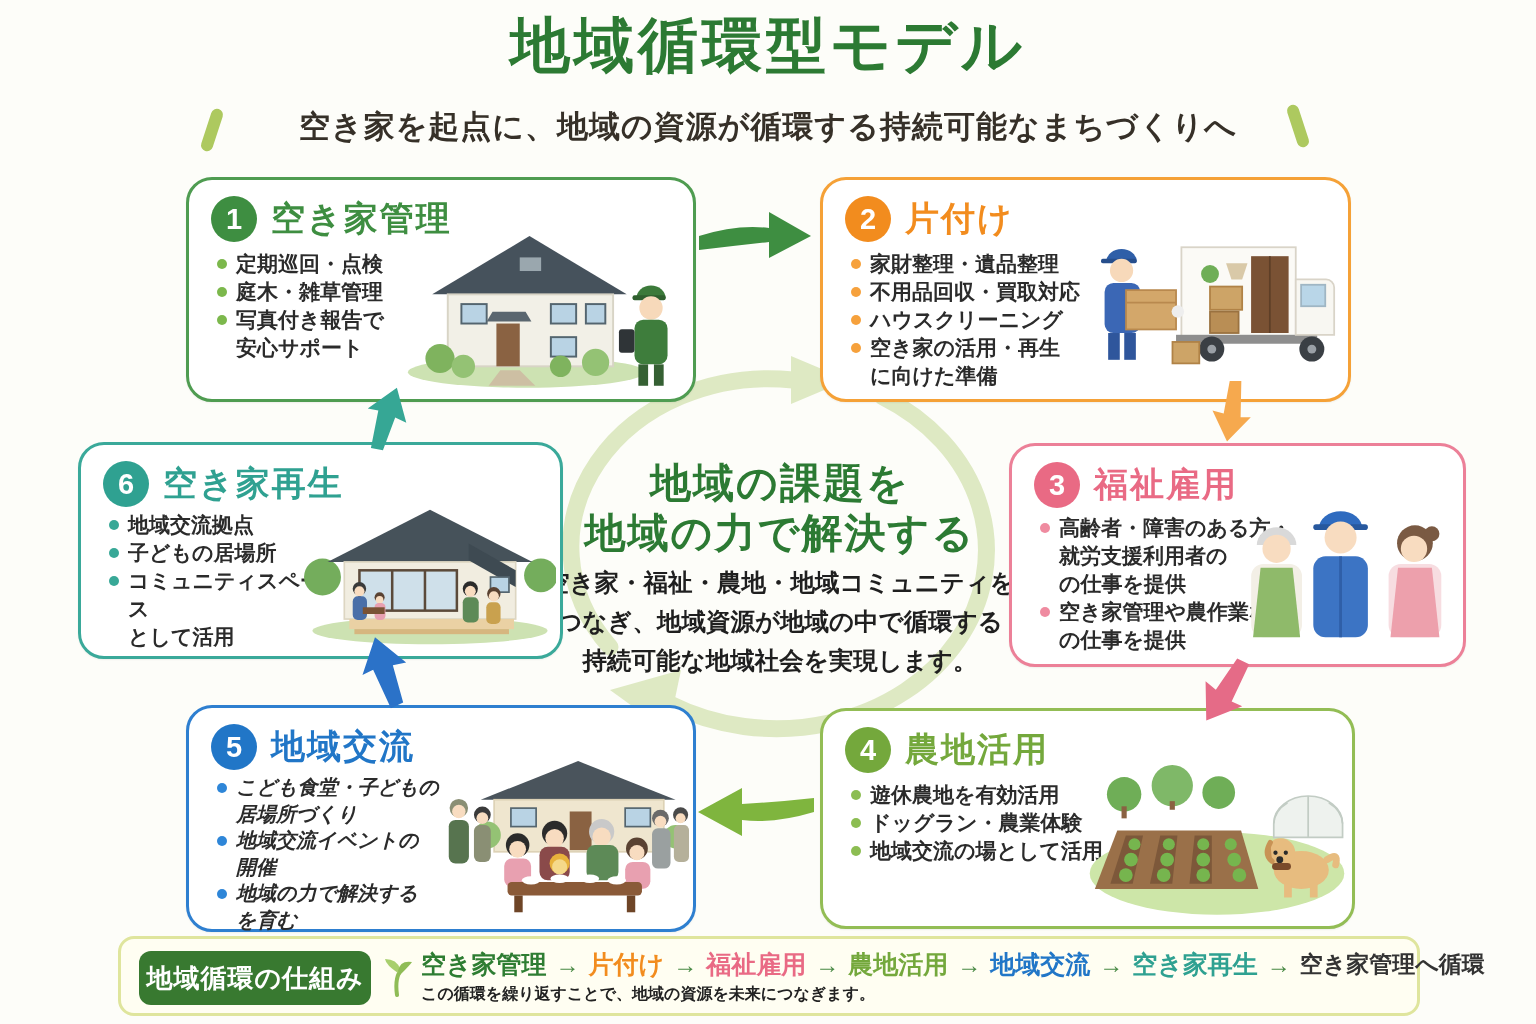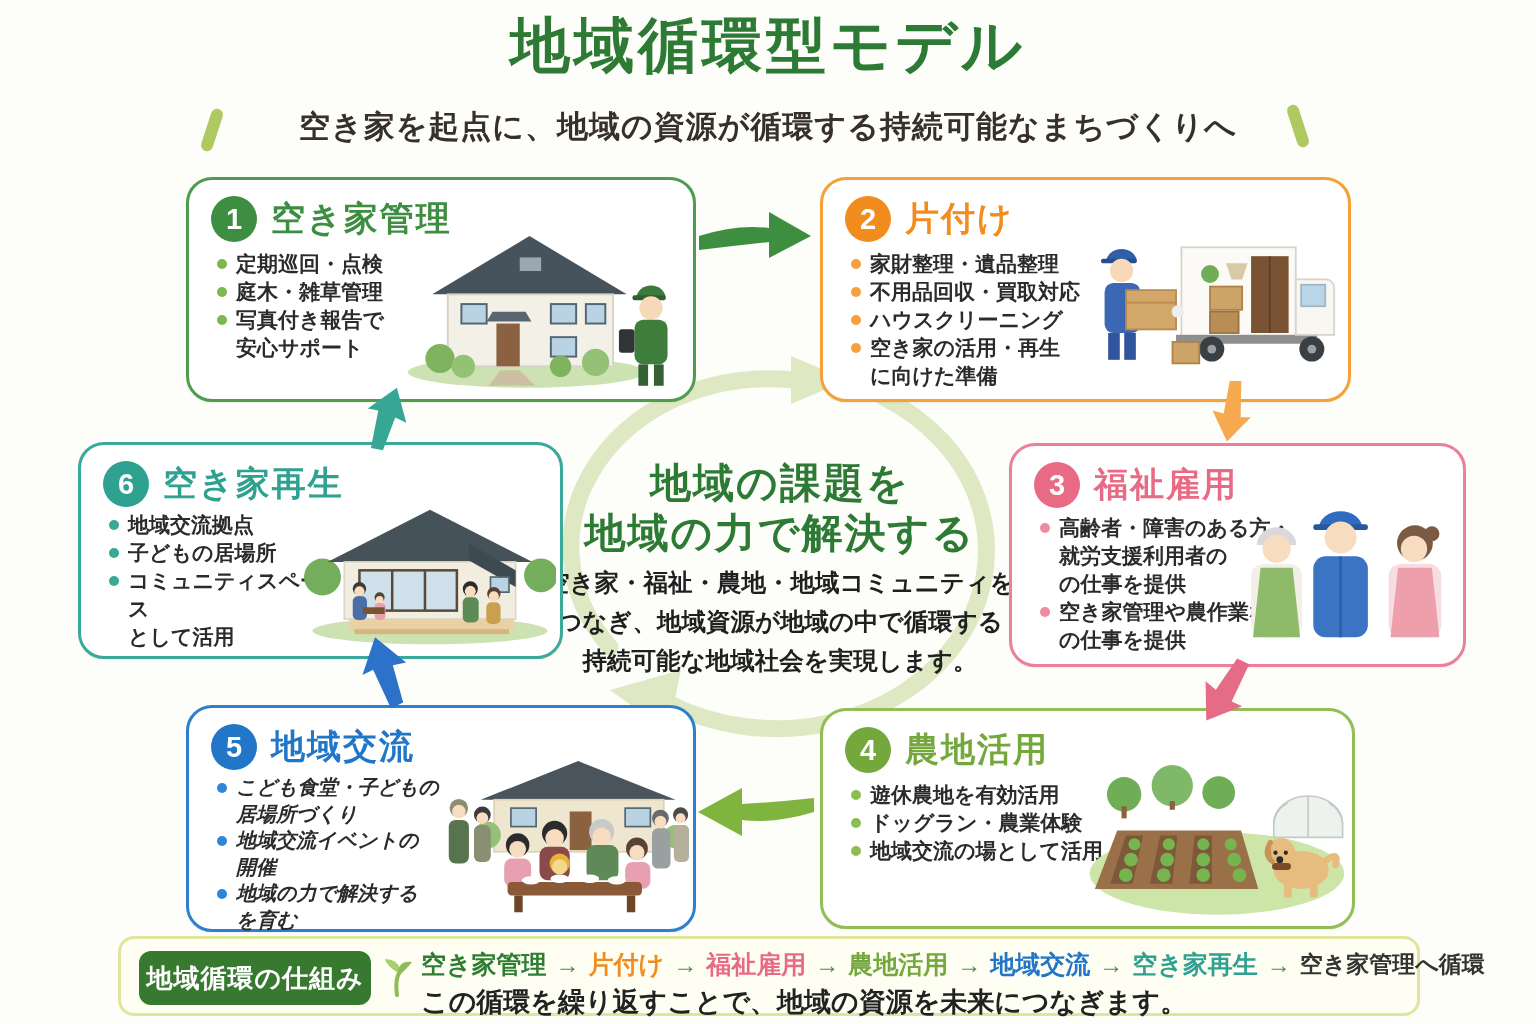--- a/index.html
+++ b/index.html
@@ -60,21 +60,21 @@
   .badge{
     position:absolute;left:18px;top:12px;width:232px;height:54px;
     background:#387930;border-radius:12px;color:#fff;
     display:flex;align-items:center;justify-content:center;
     font-size:26px;font-weight:900;letter-spacing:1px;
   }
   .flow-line{position:absolute;left:300px;top:9px;display:flex;align-items:center;gap:9px;
     font-size:25px;font-weight:900;white-space:nowrap;}
   .flow-arrow{color:#4a8a46;font-weight:700;font-size:24px;}
   .flow-tail{color:#333;font-weight:700;font-size:23px;}
-  .caption{position:absolute;left:300px;top:45px;font-size:27px;font-weight:700;color:#222;}
+  .caption{position:absolute;left:300px;top:45px;font-size:16px;font-weight:700;color:#222;}
   .c-step0{color:#2e7d32;} .c-step1{color:#f28c1e;} .c-step2{color:#e96a84;}
   .c-step3{color:#74a83c;} .c-step4{color:#2176c7;} .c-step5{color:#2fa191;}
   .sprout{position:absolute;left:262px;top:18px;}
 </style>
 </head>
 <body>
 
 <div class="abs main-title">地域循環型モデル</div>
 <div class="abs subtitle">空き家を起点に、地域の資源が循環する持続可能なまちづくりへ</div>
 <div class="abs slash slash-l"></div>

